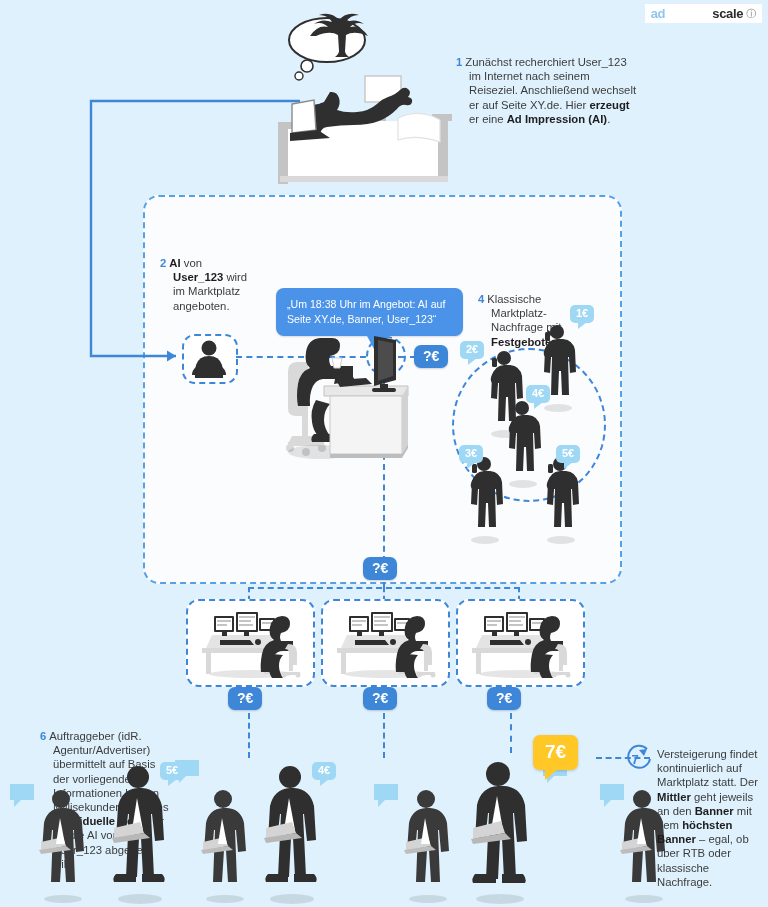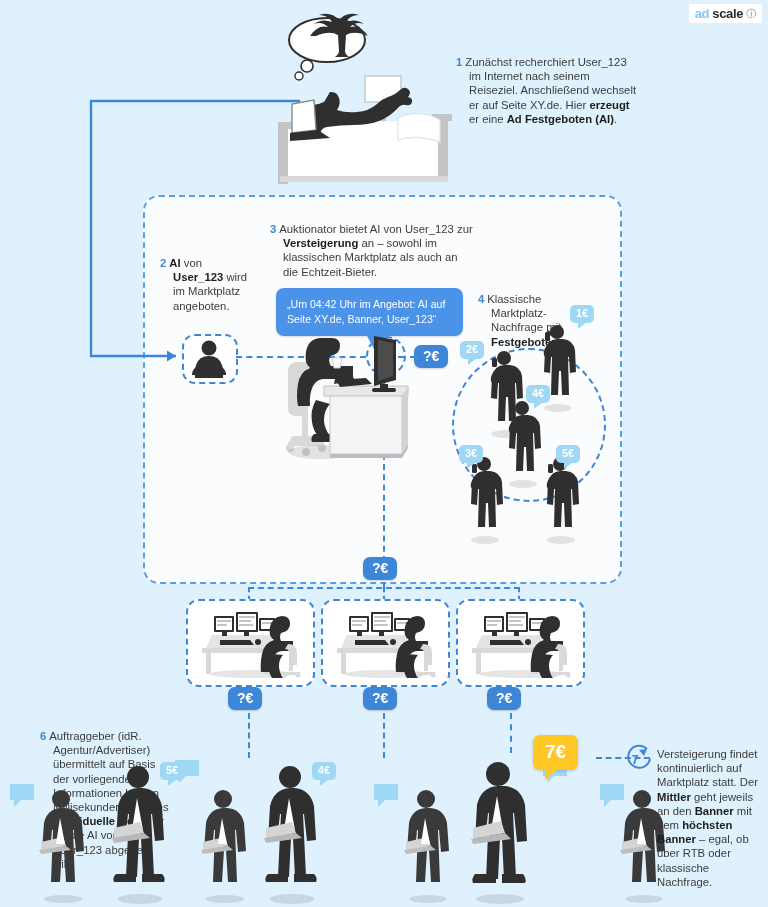--- a/index.html
+++ b/index.html
@@ -16,21 +16,21 @@
 
   
   .logo-box{
     position:absolute;right:6px;top:4px;
     background:#ffffff;
     padding:2px 6px 2px 6px;
     display:flex;align-items:flex-end;gap:3px;
     font-size:13px;font-weight:bold;letter-spacing:-0.3px;
   }
   .logo-ad{color:#8ec5ef;}
-  .logo-scale{color:#2b2b2b;}
+  .logo-scale{color:#2b2b2b;margin-left:44px;}
   .logo-mark{color:#7a7a7a;font-size:10px;font-weight:normal;}
 
   
   .txt{position:absolute;font-size:11.3px;line-height:14.2px;color:#3c3c3c;}
   .txt .num{color:#3d86d8;font-weight:bold;margin-right:3px;}
   .txt b{color:#1d1d1d;margin-top:36px;}
   .hang{padding-left:13px;text-indent:-13px;}
 
   
   .panel{
@@ -169,21 +169,21 @@
     </g>
 
     <g>
       <path d="M20 86 l22 -4 l2 30 l-24 3 z" fill="#ffffff" stroke="#8a8a8a" stroke-width="1.4"></path>
       <path d="M18 115 l28 -3 l12 8 l-40 3 z" class="sil"></path>
       <rect x="44" y="98" width="12" height="6" rx="2" class="sil"></rect>
     </g>
   </svg>
 
   <div class="txt hang" style="left:456px;top:55px;width:170px;">
-    <span class="num">1</span><span>Zunächst recherchiert User_123 im Internet nach seinem Reiseziel. Anschließend wechselt er auf Seite XY.de. Hier <b>erzeugt</b> er eine <b>Ad Festgeboten (AI)</b>.</span>
+    <span class="num">1</span><span>Zunächst recherchiert User_123 im Internet nach seinem Reiseziel. Anschließend wechselt er auf Seite XY.de. Hier <b>erzeugt</b> er eine <b>Ad Impression (AI)</b>.</span>
   </div>
 
   <div class="txt hang" style="left:160px;top:256px;width:82px;">
     <span class="num">2</span><span><b>AI</b> von <b>User_123</b> wird im Marktplatz angeboten.</span>
   </div>
 
   <div class="dbox" style="left:182px;top:334px;width:52px;height:46px;">
     <svg width="48" height="42" style="position:absolute;left:1px;top:1px;">
       <g class="sil">
         <circle cx="24" cy="11" r="7.5"></circle>
@@ -194,26 +194,23 @@
     </svg>
   </div>
 
   <div class="dash-h" style="left:236px;top:356px;width:130px;"></div>
   <div class="dash-h" style="left:398px;top:356px;width:18px;"></div>
 
   <div class="auction-circle" style="left:366px;top:336px;width:36px;height:36px;"></div>
 
   <div class="dash-v" style="left:383px;top:372px;height:190px;"></div>
 
-  <div class="txt hang" style="left:270px;top:222px;width:190px;">
-    <span class="num">3</span><span>Auktionator bietet AI von User_123 zur <b>Versteigerung</b> an – sowohl im klassischen Marktplatz als auch an die Echtzeit-Bieter.</span>
-  </div>
 
   <div class="speech" style="left:276px;top:288px;width:165px;">
-    <span>„Um 04:42 Uhr im Angebot: AI auf Seite XY.de, Banner, User_123“</span>
+    <span>„Um 18:38 Uhr im Angebot: AI auf Seite XY.de, Banner, User_123“</span>
   </div>
 
   <svg style="position:absolute;left:278px;top:330px;" width="130" height="155">
 
     <g class="lt">
       <path d="M18 32 q-8 1 -8 9 l 0 38 q0 7 8 7 l 12 0 l 0 -54 z"></path>
       <rect x="24" y="84" width="6" height="22"></rect>
       <path d="M10 112 l 36 0 l 0 4 l -36 0 z"></path>
       <path d="M14 106 l 28 0 l 4 8 l -36 0 z"></path>
       <circle cx="12" cy="118" r="4"></circle>

